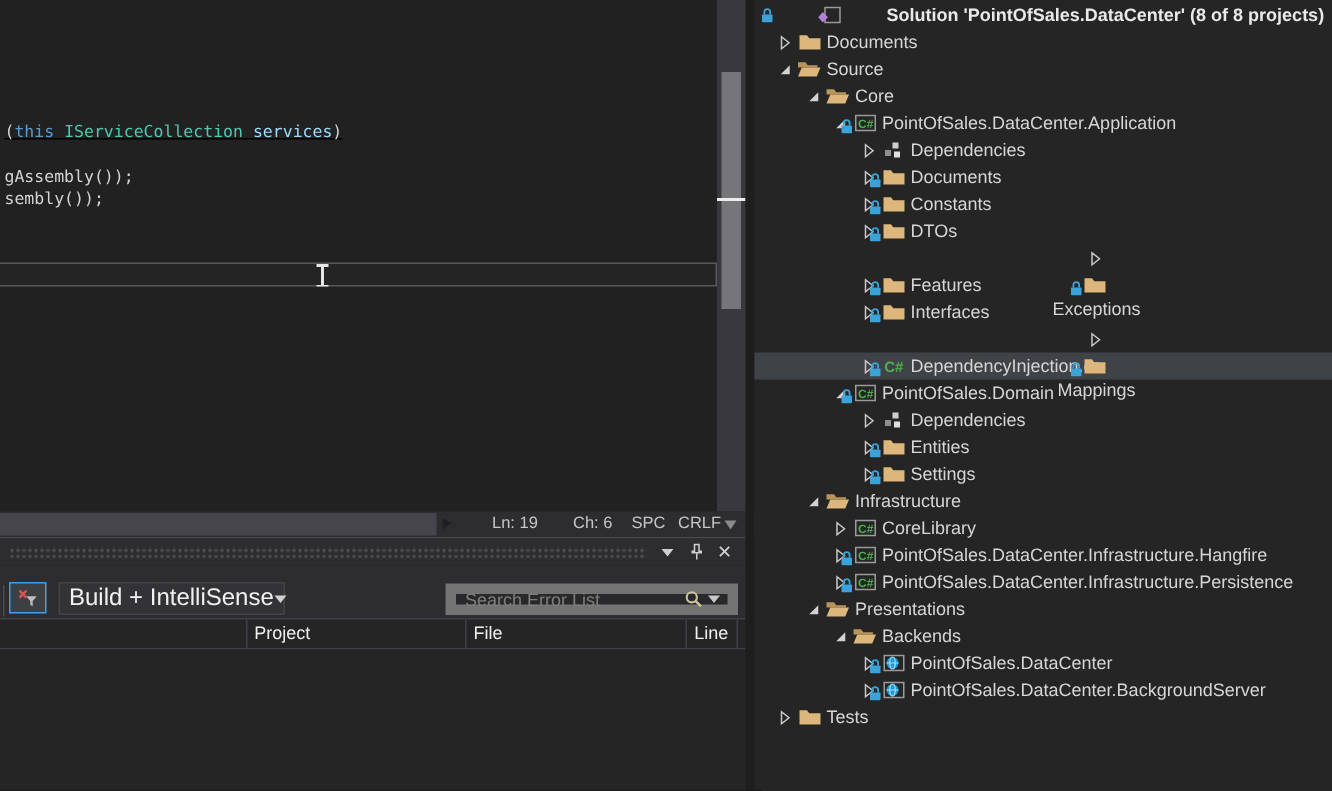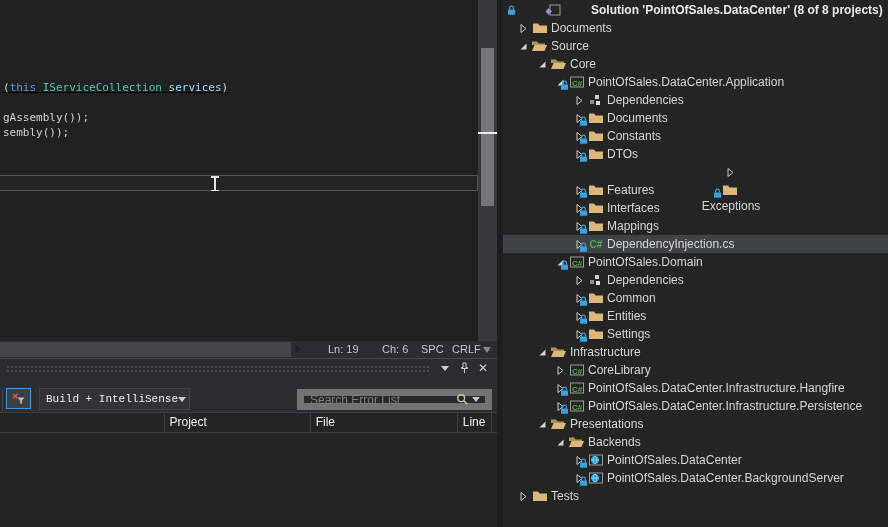--- a/index.html
+++ b/index.html
@@ -43,21 +43,21 @@
   .tb-icon{width:16px;height:16px;display:flex;align-items:center;justify-content:center;margin-right:3px;color:#D0D0D0;}
   .caret-down{width:0;height:0;border-left:4px solid transparent;border-right:4px solid transparent;border-top:5px solid #D0D0D0;}
   #el-close{font-size:12px;line-height:16px;color:#D0D0D0;margin-right:6px;}
 
   #el-toolbar{position:absolute;left:0;top:18px;width:497px;height:35px;background:#2D2D30;}
   #el-toolgrip{position:absolute;left:2px;top:13px;width:1px;height:21px;background:#4A4A4E;}
   #el-filter-btn{position:absolute;left:6px;top:11px;width:25px;height:21px;box-sizing:border-box;
       border:1px solid #3D9BE9;background:#3D4043;display:flex;align-items:center;justify-content:center;}
   #el-combo{position:absolute;left:39px;top:11px;width:151px;height:22px;box-sizing:border-box;
       background:#333337;border:1px solid #434346;display:flex;align-items:center;}
-  #el-combo .lbl{flex:1;padding-left:6px;font-size:11px;color:#F1F1F1;white-space:nowrap;font-family:Liberation Mono, monospace;}
+  #el-combo .lbl{flex:1;padding-left:6px;font-size:16px;color:#F1F1F1;white-space:nowrap;}
   #el-combo .caret-down{margin-right:6px;}
   #el-search{position:absolute;left:297px;top:12px;width:195px;height:21px;box-sizing:border-box;
       background:#29292C;border:7px solid #737373;display:flex;align-items:center;}
   #el-search input{flex:1;background:transparent;border:none;outline:none;padding:0 0 0 6px;
       font-family:"Liberation Sans",sans-serif;font-size:12px;color:#CCCCCC;min-width:0;}
   #el-search input::placeholder{color:#7F7F7F;opacity:1;}
   #el-search .caret-down{border-top-color:#C8C8C8;margin:0 5px 0 3px;}
 
   #el-header{position:absolute;left:0;top:53px;width:497px;height:21px;box-sizing:border-box;
       background:#252526;border-top:1px solid #3F3F46;border-bottom:1px solid #3F3F46;display:flex;padding-left:32px;}
@@ -348,21 +348,21 @@
           <svg width="16" height="14" viewBox="0 0 16 14">
             <path d="M1 2.5 H6 L7.5 4.5 H15 V12 H1 Z" fill="#DCB67A"></path>
           </svg>
           <span class="lock-overlay"><svg width="9" height="11" viewBox="0 0 9 11">
               <path d="M2.6 4.6 V3 a1.9 1.9 0 0 1 3.8 0 V4.6" fill="none" stroke="#3BA3DA" stroke-width="1.2"></path>
               <rect x="1" y="4.6" width="7" height="5.2" rx="0.5" fill="#3BA3DA"></rect>
             </svg></span>
         </span>
         <span class="tree-label">Interfaces</span>
       </div>
-      <div class="tree-row" style="padding-left: 68px;">
+      <div class="tree-row" style="padding-left: 68px; flex-direction: column;">
         <span class="arrow-slot">
           <svg width="10" height="11" viewBox="0 0 10 11">
             <path d="M3 1.5 L8 5.5 L3 9.5 Z" fill="none" stroke="#C8C8C8" stroke-width="1"></path>
           </svg>
         </span>
         <span class="icon-wrap">
           <svg width="16" height="14" viewBox="0 0 16 14">
             <path d="M1 2.5 H6 L7.5 4.5 H15 V12 H1 Z" fill="#DCB67A"></path>
           </svg>
           <span class="lock-overlay"><svg width="9" height="11" viewBox="0 0 9 11">
@@ -430,37 +430,20 @@
         </span>
         <span class="icon-wrap">
           <svg width="16" height="14" viewBox="0 0 16 14">
             <path d="M1 2.5 H6 L7.5 4.5 H15 V12 H1 Z" fill="#DCB67A"></path>
           </svg>
           <span class="lock-overlay"><svg width="9" height="11" viewBox="0 0 9 11">
               <path d="M2.6 4.6 V3 a1.9 1.9 0 0 1 3.8 0 V4.6" fill="none" stroke="#3BA3DA" stroke-width="1.2"></path>
               <rect x="1" y="4.6" width="7" height="5.2" rx="0.5" fill="#3BA3DA"></rect>
             </svg></span>
         </span>
-        <span class="tree-label">Common</span>
-      </div>
-      <div class="tree-row" style="padding-left: 68px;">
-        <span class="arrow-slot">
-          <svg width="10" height="11" viewBox="0 0 10 11">
-            <path d="M3 1.5 L8 5.5 L3 9.5 Z" fill="none" stroke="#C8C8C8" stroke-width="1"></path>
-          </svg>
-        </span>
-        <span class="icon-wrap">
-          <svg width="16" height="14" viewBox="0 0 16 14">
-            <path d="M1 2.5 H6 L7.5 4.5 H15 V12 H1 Z" fill="#DCB67A"></path>
-          </svg>
-          <span class="lock-overlay"><svg width="9" height="11" viewBox="0 0 9 11">
-              <path d="M2.6 4.6 V3 a1.9 1.9 0 0 1 3.8 0 V4.6" fill="none" stroke="#3BA3DA" stroke-width="1.2"></path>
-              <rect x="1" y="4.6" width="7" height="5.2" rx="0.5" fill="#3BA3DA"></rect>
-            </svg></span>
-        </span>
         <span class="tree-label">Entities</span>
       </div>
       <div class="tree-row" style="padding-left: 68px;">
         <span class="arrow-slot">
           <svg width="10" height="11" viewBox="0 0 10 11">
             <path d="M3 1.5 L8 5.5 L3 9.5 Z" fill="none" stroke="#C8C8C8" stroke-width="1"></path>
           </svg>
         </span>
         <span class="icon-wrap">
           <svg width="16" height="14" viewBox="0 0 16 14">

